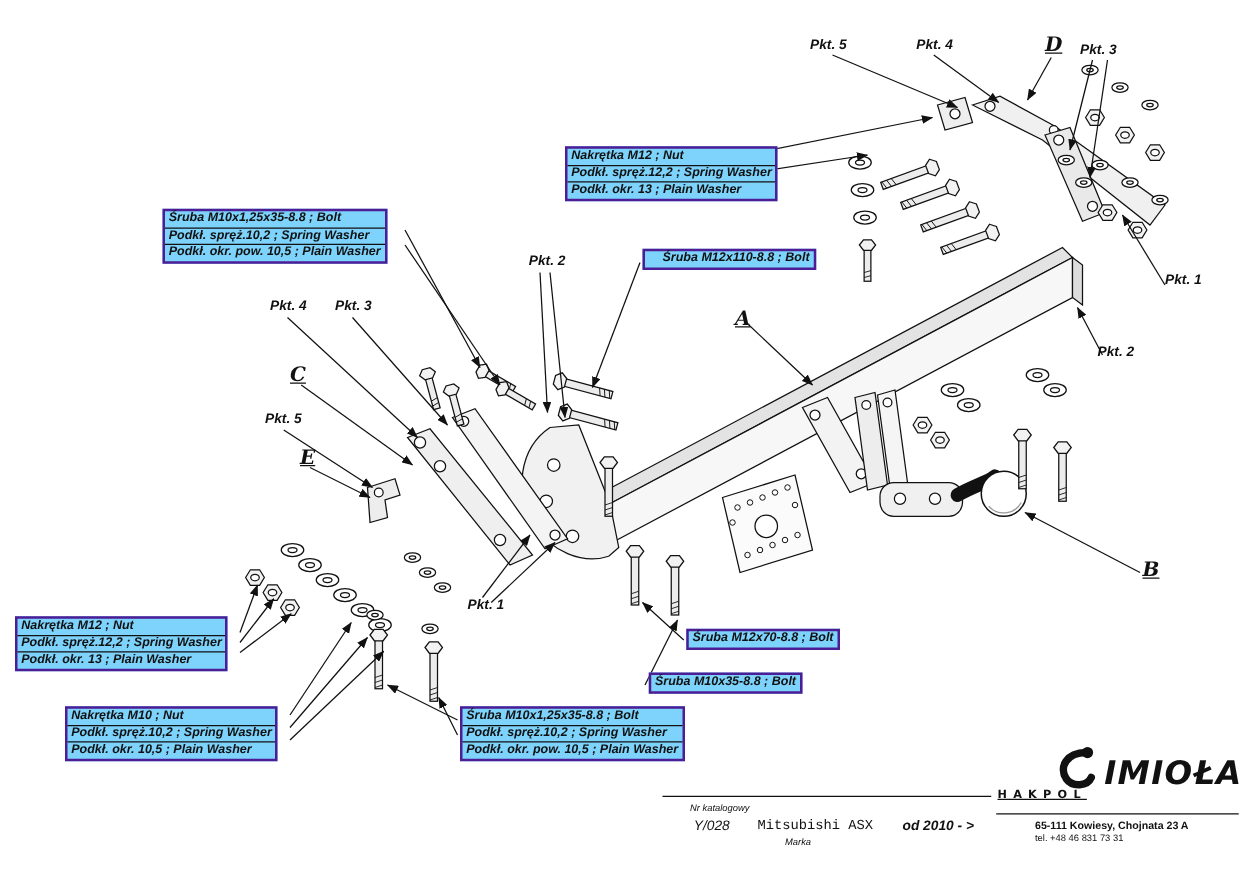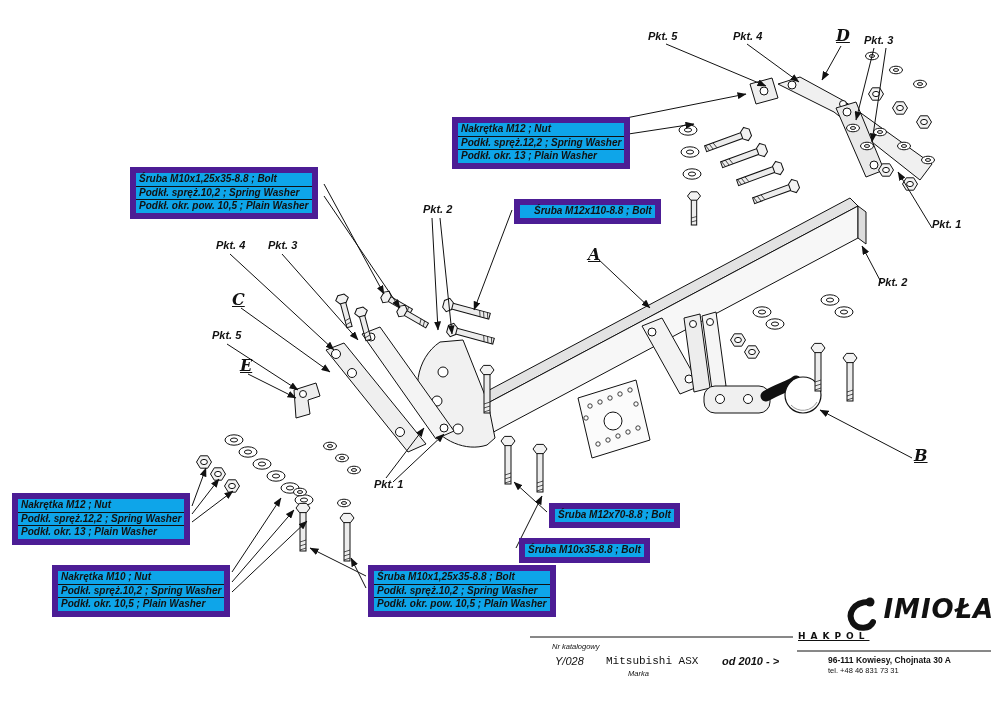--- a/index.html
+++ b/index.html
@@ -1,36 +1,36 @@
 <!DOCTYPE html>
 <html><head>
 <meta charset="utf-8">
 <style>
   html,body{margin:0;padding:0;background:#fff;}
   .page{position:relative;width:1000px;height:707px;background:#fff;overflow:hidden;
         font-family:"Liberation Sans",sans-serif;color:#111;}
   .page svg.canvas{position:absolute;left:0;top:0;z-index:1;}
 
-  .callout{position:absolute;z-index:3;border:6px solid #4c1d95;background:#0ea5e9;
+  .callout{position:absolute;z-index:3;border:2px solid #4c1d95;background:#7dd3fc;
            font:italic 700 10px/12.5px "Liberation Sans",sans-serif;white-space:nowrap;}
   .callout .cl{padding:0 3px;border-bottom:1px solid #111;}
   .callout .cl:last-child{border-bottom:none;}
 
   .pkt{position:absolute;z-index:3;font:italic 700 11px "Liberation Sans",sans-serif;
        white-space:nowrap;text-align:right;}
   .letter{position:absolute;z-index:3;font:italic 600 16px "DejaVu Serif",serif;
           text-decoration:underline;}
 
   .flabel{position:absolute;z-index:3;font:italic 400 7.5px "Liberation Sans",sans-serif;}
   .fval-i{position:absolute;z-index:3;font:italic 400 11px "Liberation Sans",sans-serif;}
   .fval{position:absolute;z-index:3;font:400 11px "Liberation Sans",sans-serif;}
   .fval-b{position:absolute;z-index:3;font:italic 700 11px "Liberation Sans",sans-serif;}
 
   .logo{position:absolute;z-index:3;left:798px;top:594px;width:196px;}
-  .logo-row{display:flex;align-items:flex-start;justify-content:flex-end;gap:4px;}
+  .logo-row{display:flex;align-items:flex-end;justify-content:flex-end;gap:4px;}
   .logo-text{font:italic 800 26px "DejaVu Sans",sans-serif;letter-spacing:1px;}
   .logo-sub{text-align:left;font:700 9px "DejaVu Sans",sans-serif;letter-spacing:5px;margin-top:-3px;text-decoration:underline;}
   .addr1{position:absolute;z-index:3;left:828px;top:655px;font:700 8.5px "Liberation Sans",sans-serif;}
   .addr2{position:absolute;z-index:3;left:828px;top:666px;font:400 7.5px "Liberation Sans",sans-serif;}
 </style>
 </head>
 <body>
 
 <div class="page">
 
@@ -318,16 +318,16 @@
   <div class="logo">
     <div class="logo-row">
       <svg width="36" height="40" viewBox="0 0 36 40">
         <path d="M26 8 C 10 8 4 20 10 29 C 15 36 27 35 30 28" fill="none" stroke="#111" stroke-width="6" stroke-linecap="round"></path>
         <circle cx="27" cy="8" r="4.5" fill="#111"></circle>
       </svg>
       <span class="logo-text">IMIOŁA</span>
     </div>
     <div class="logo-sub">HAKPOL</div>
   </div>
-  <div class="addr1">96-111 Kowiesy, Chojnata 30 A</div>
+  <div class="addr1">65-111 Kowiesy, Chojnata 23 A</div>
   <div class="addr2">tel. +48 46 831 73 31</div>
 
 </div>
 
 </body></html>

